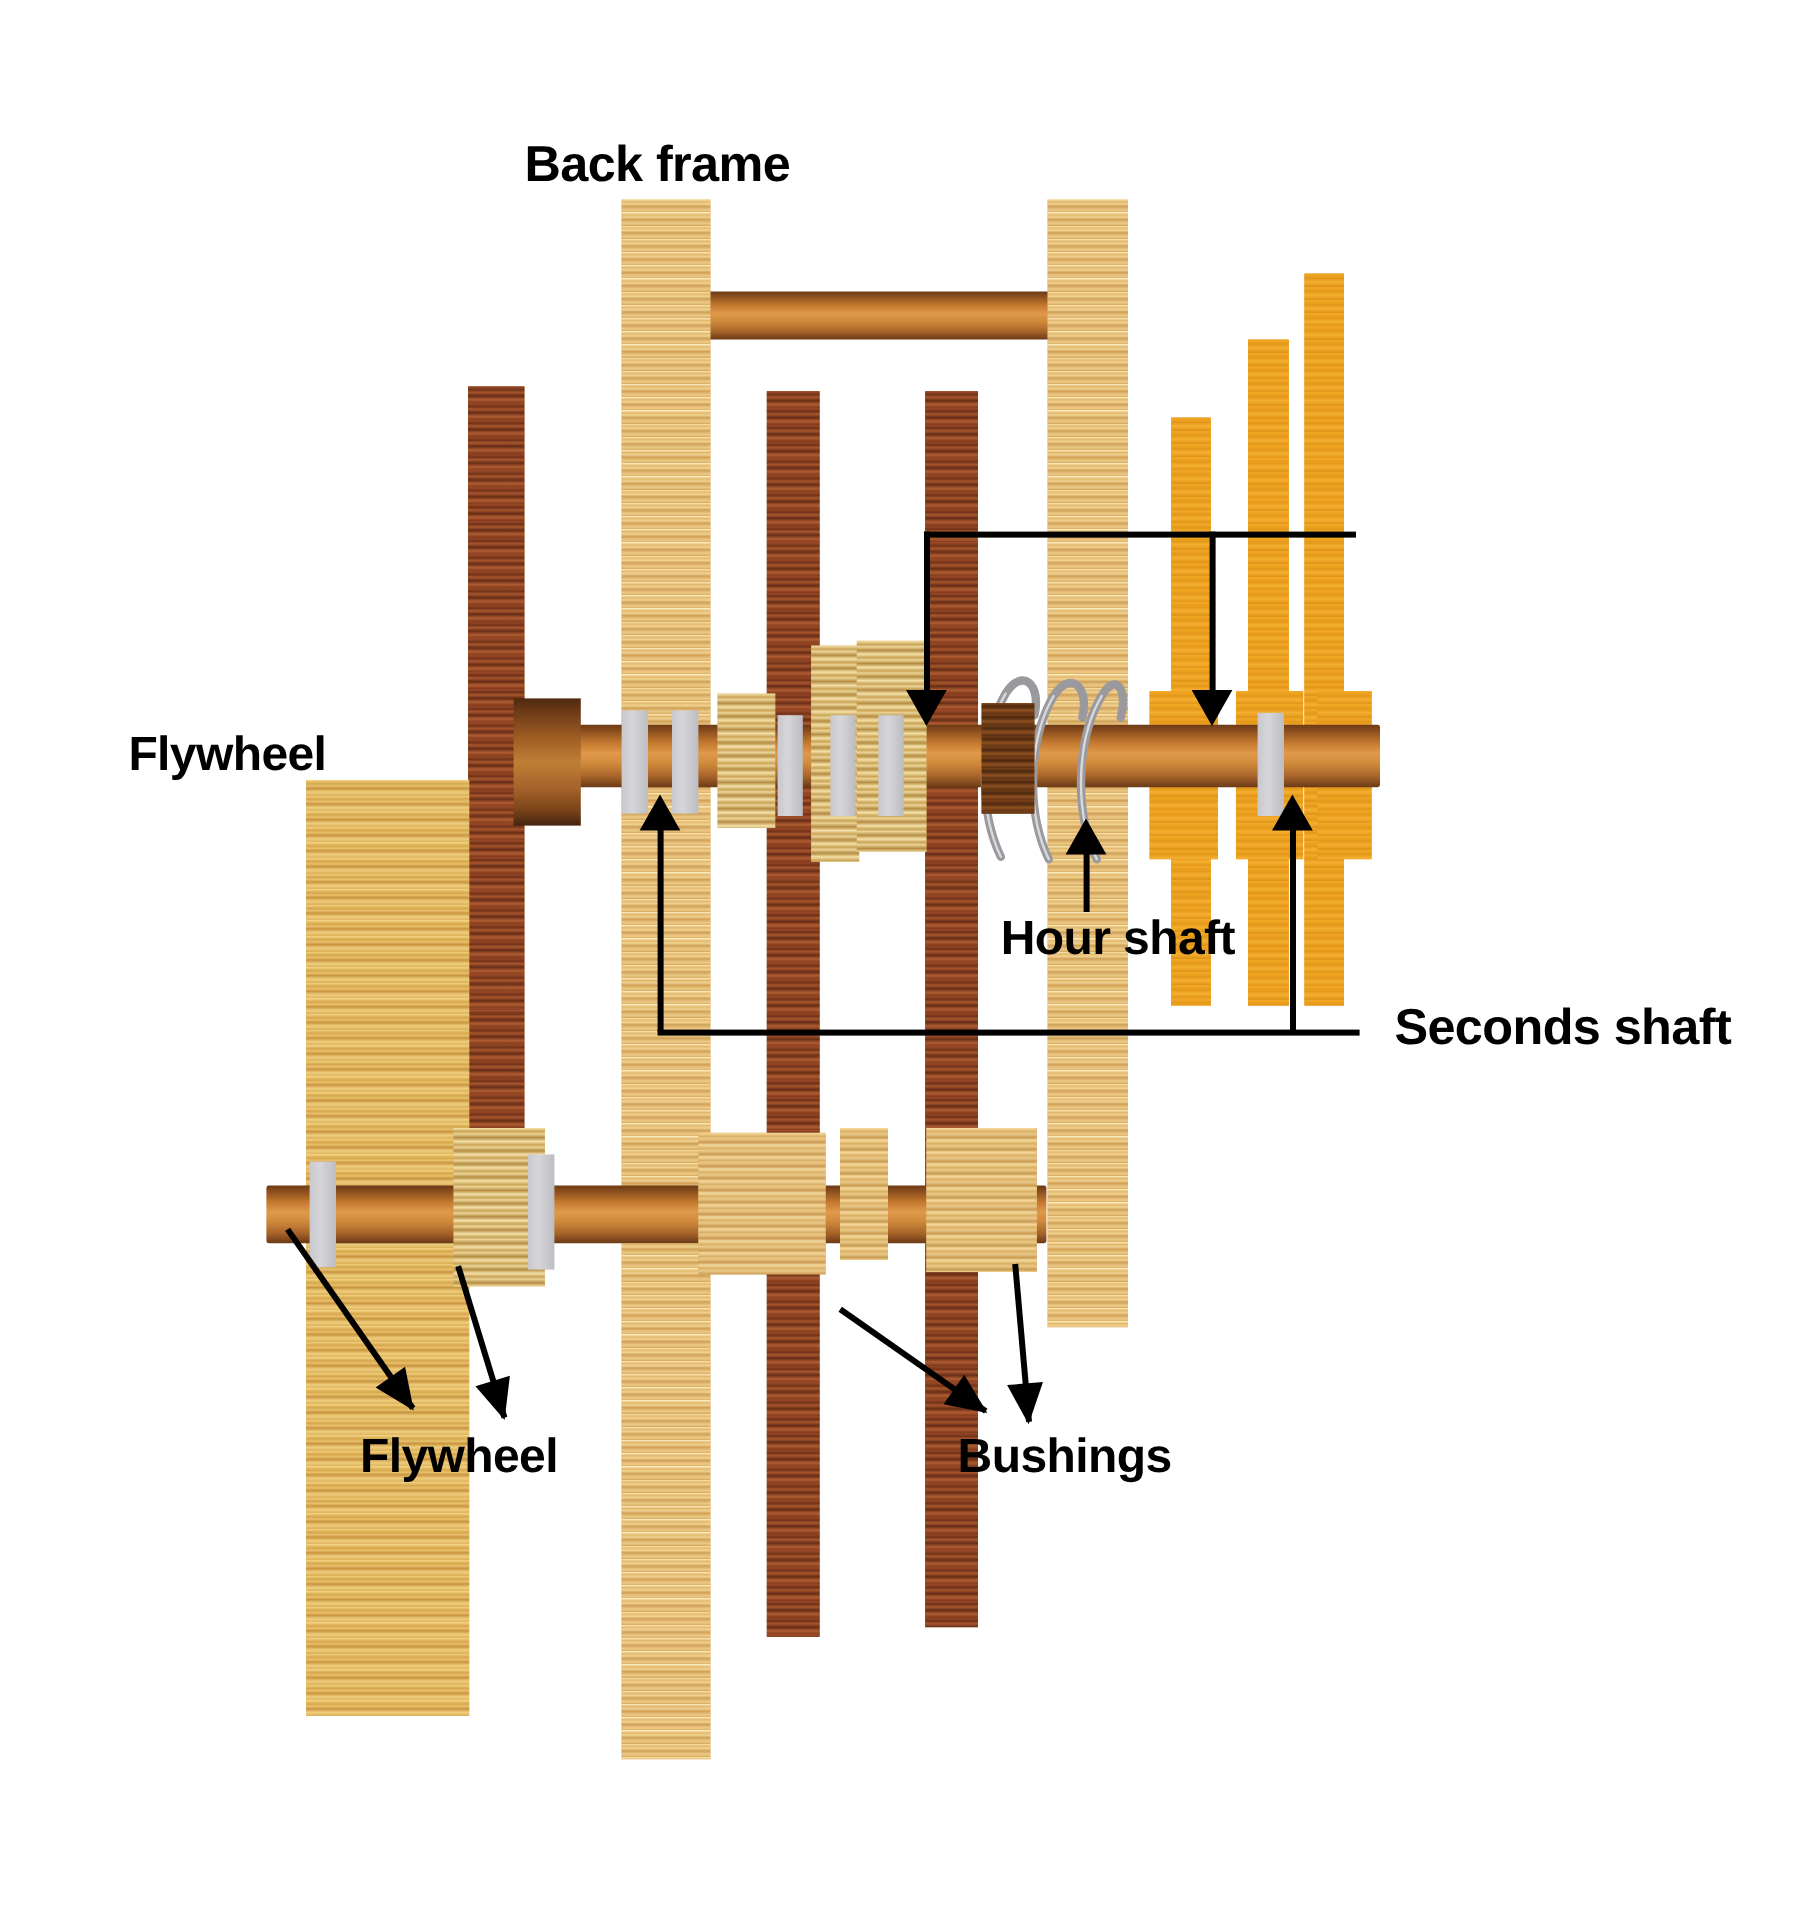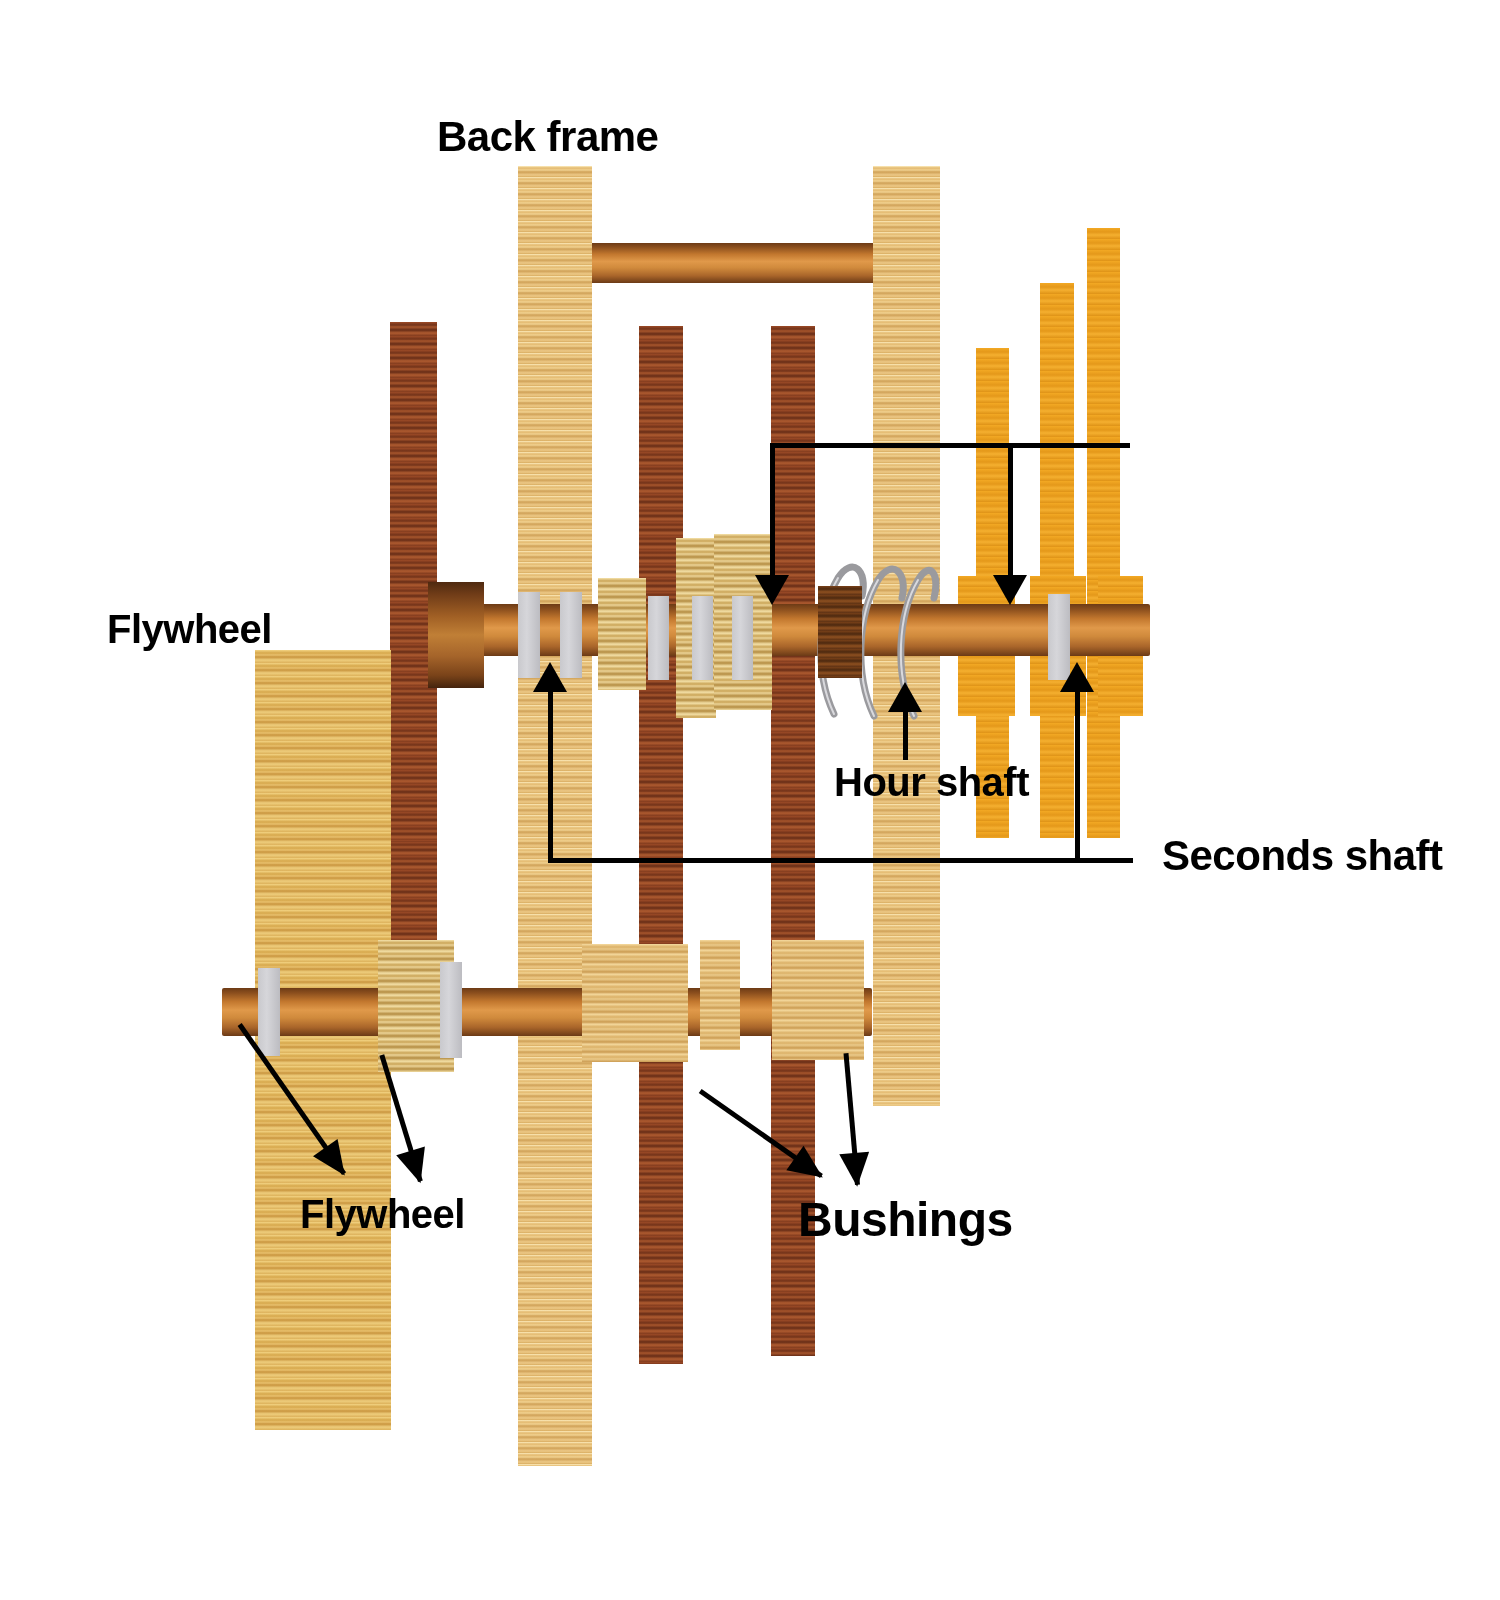--- a/index.html
+++ b/index.html
@@ -237,15 +237,15 @@
 
   <div class="lbl" style="left:107px; top:607px; font-size:40px;">Flywheel</div>
 
 
   <div class="lbl" style="left:834px; top:760px; font-size:40px;">Hour shaft</div>
 
   <div class="lbl" style="left:1142px; top:832px; font-size:42px;margin-left:20px;">Seconds shaft</div>
 
   <div class="lbl" style="left:300px; top:1192px; font-size:40px;">Flywheel</div>
 
-  <div class="lbl" style="left:798px; top:1192px; font-size:48px;">Bushings</div>
+  <div class="lbl" style="left:798px; top:1192px; font-size:40px;">Bushings</div>
 
 </div>
 
 </body></html>

